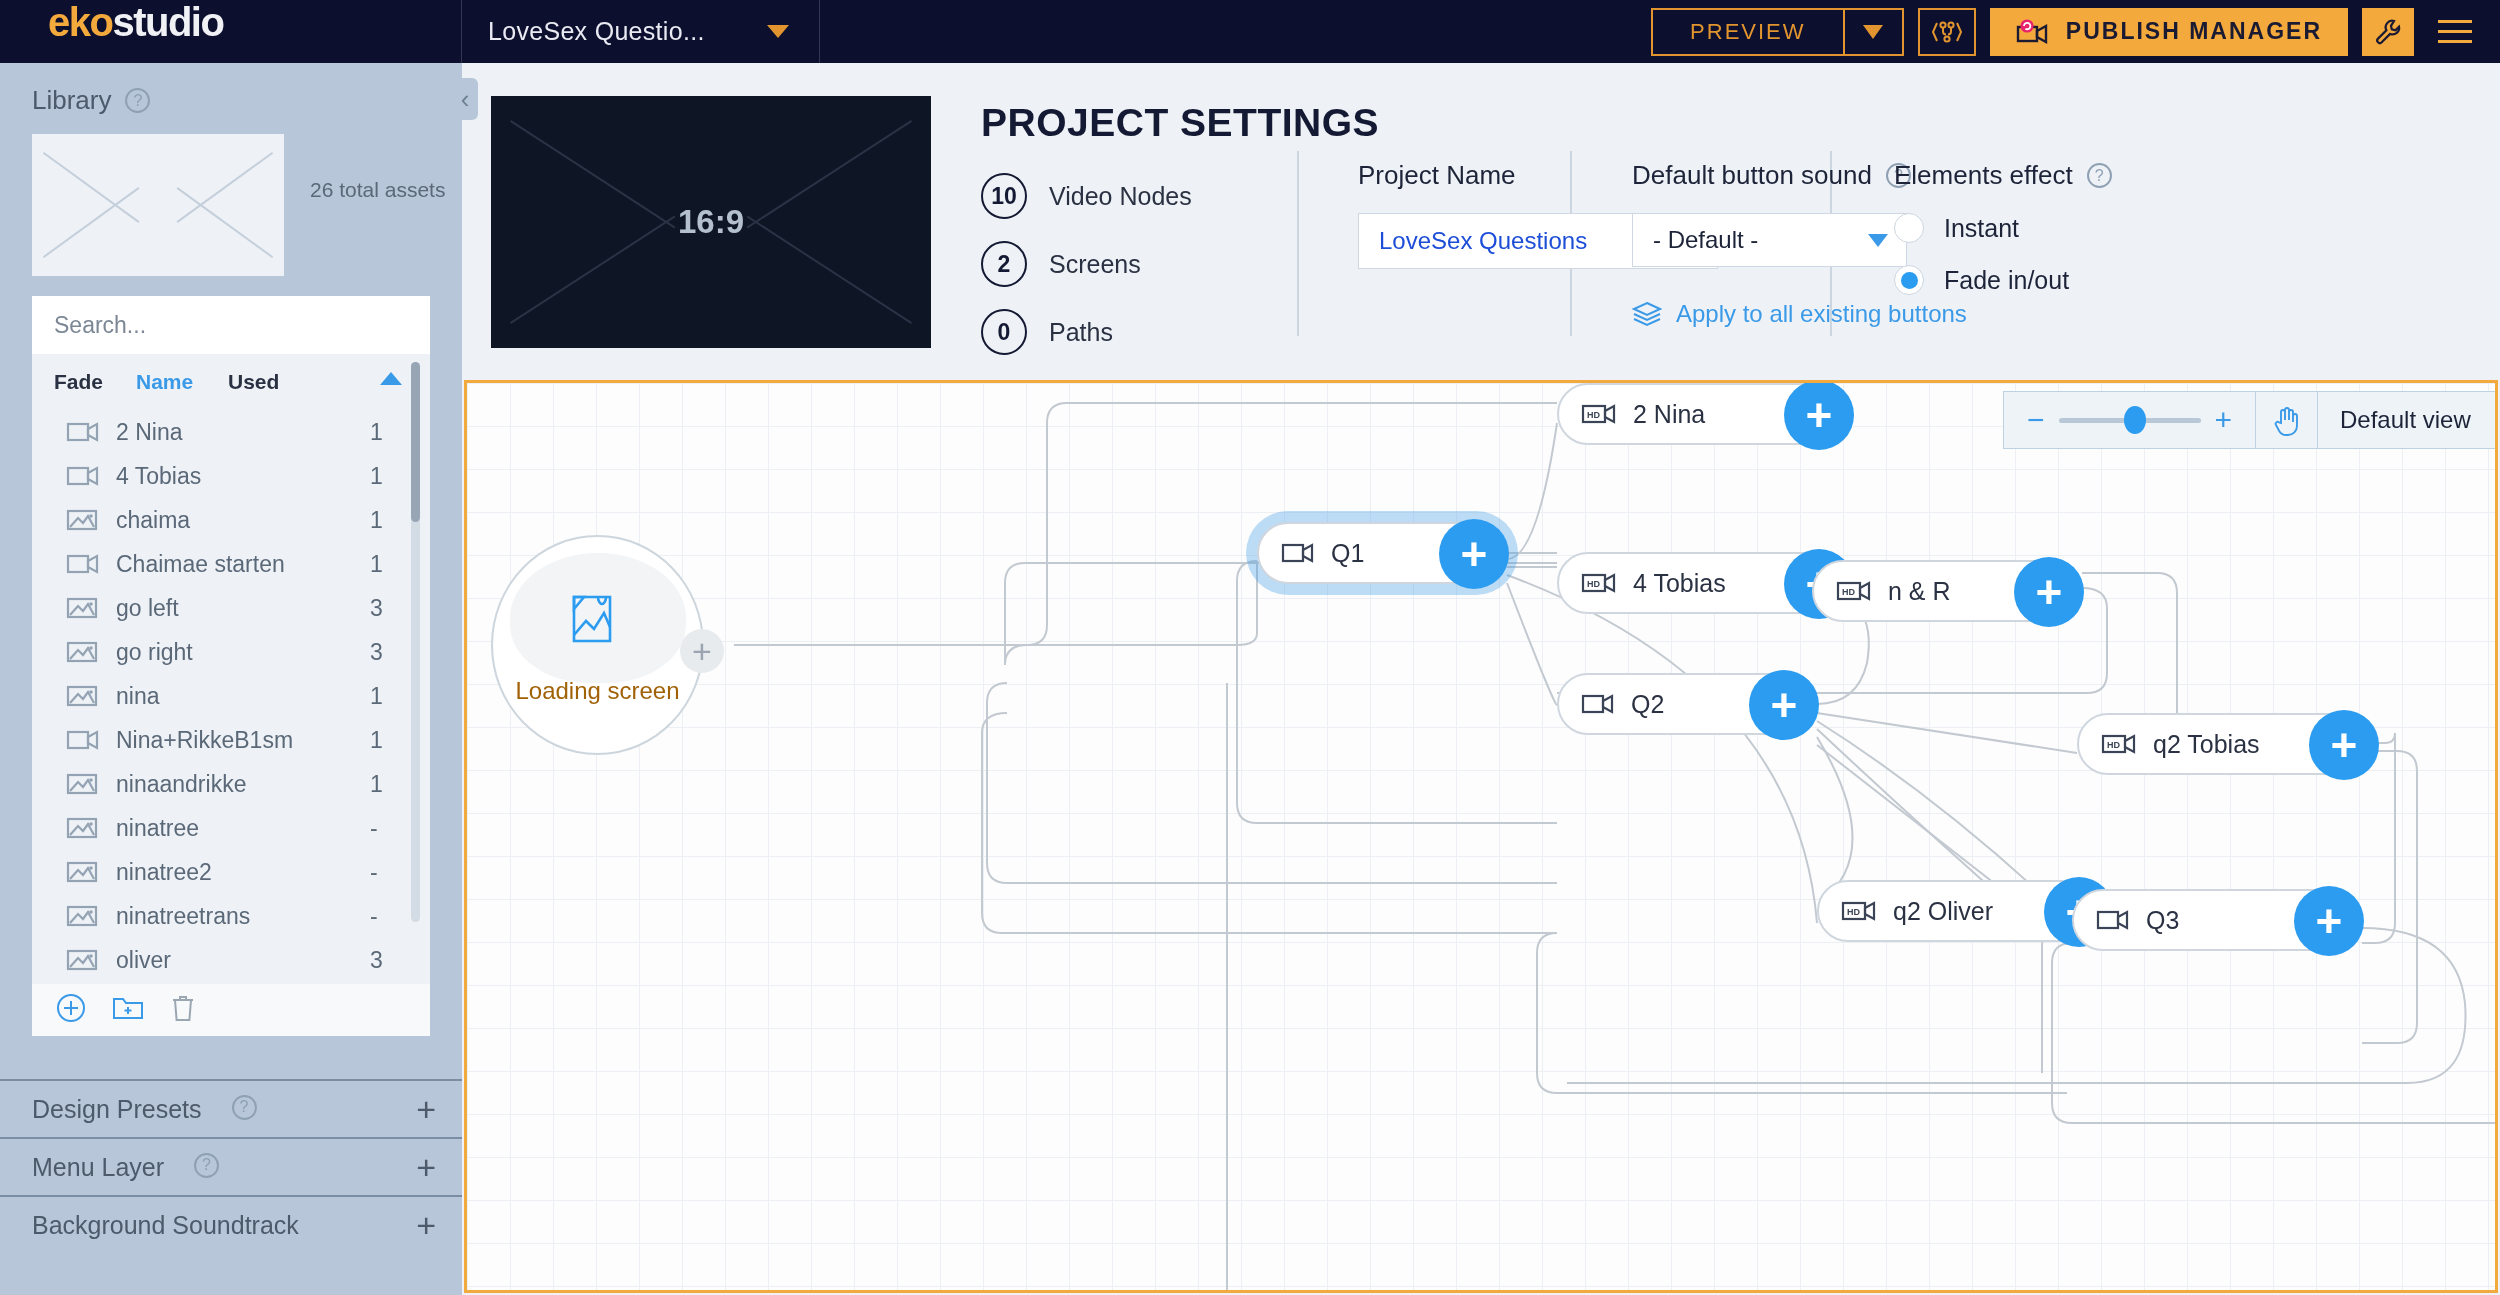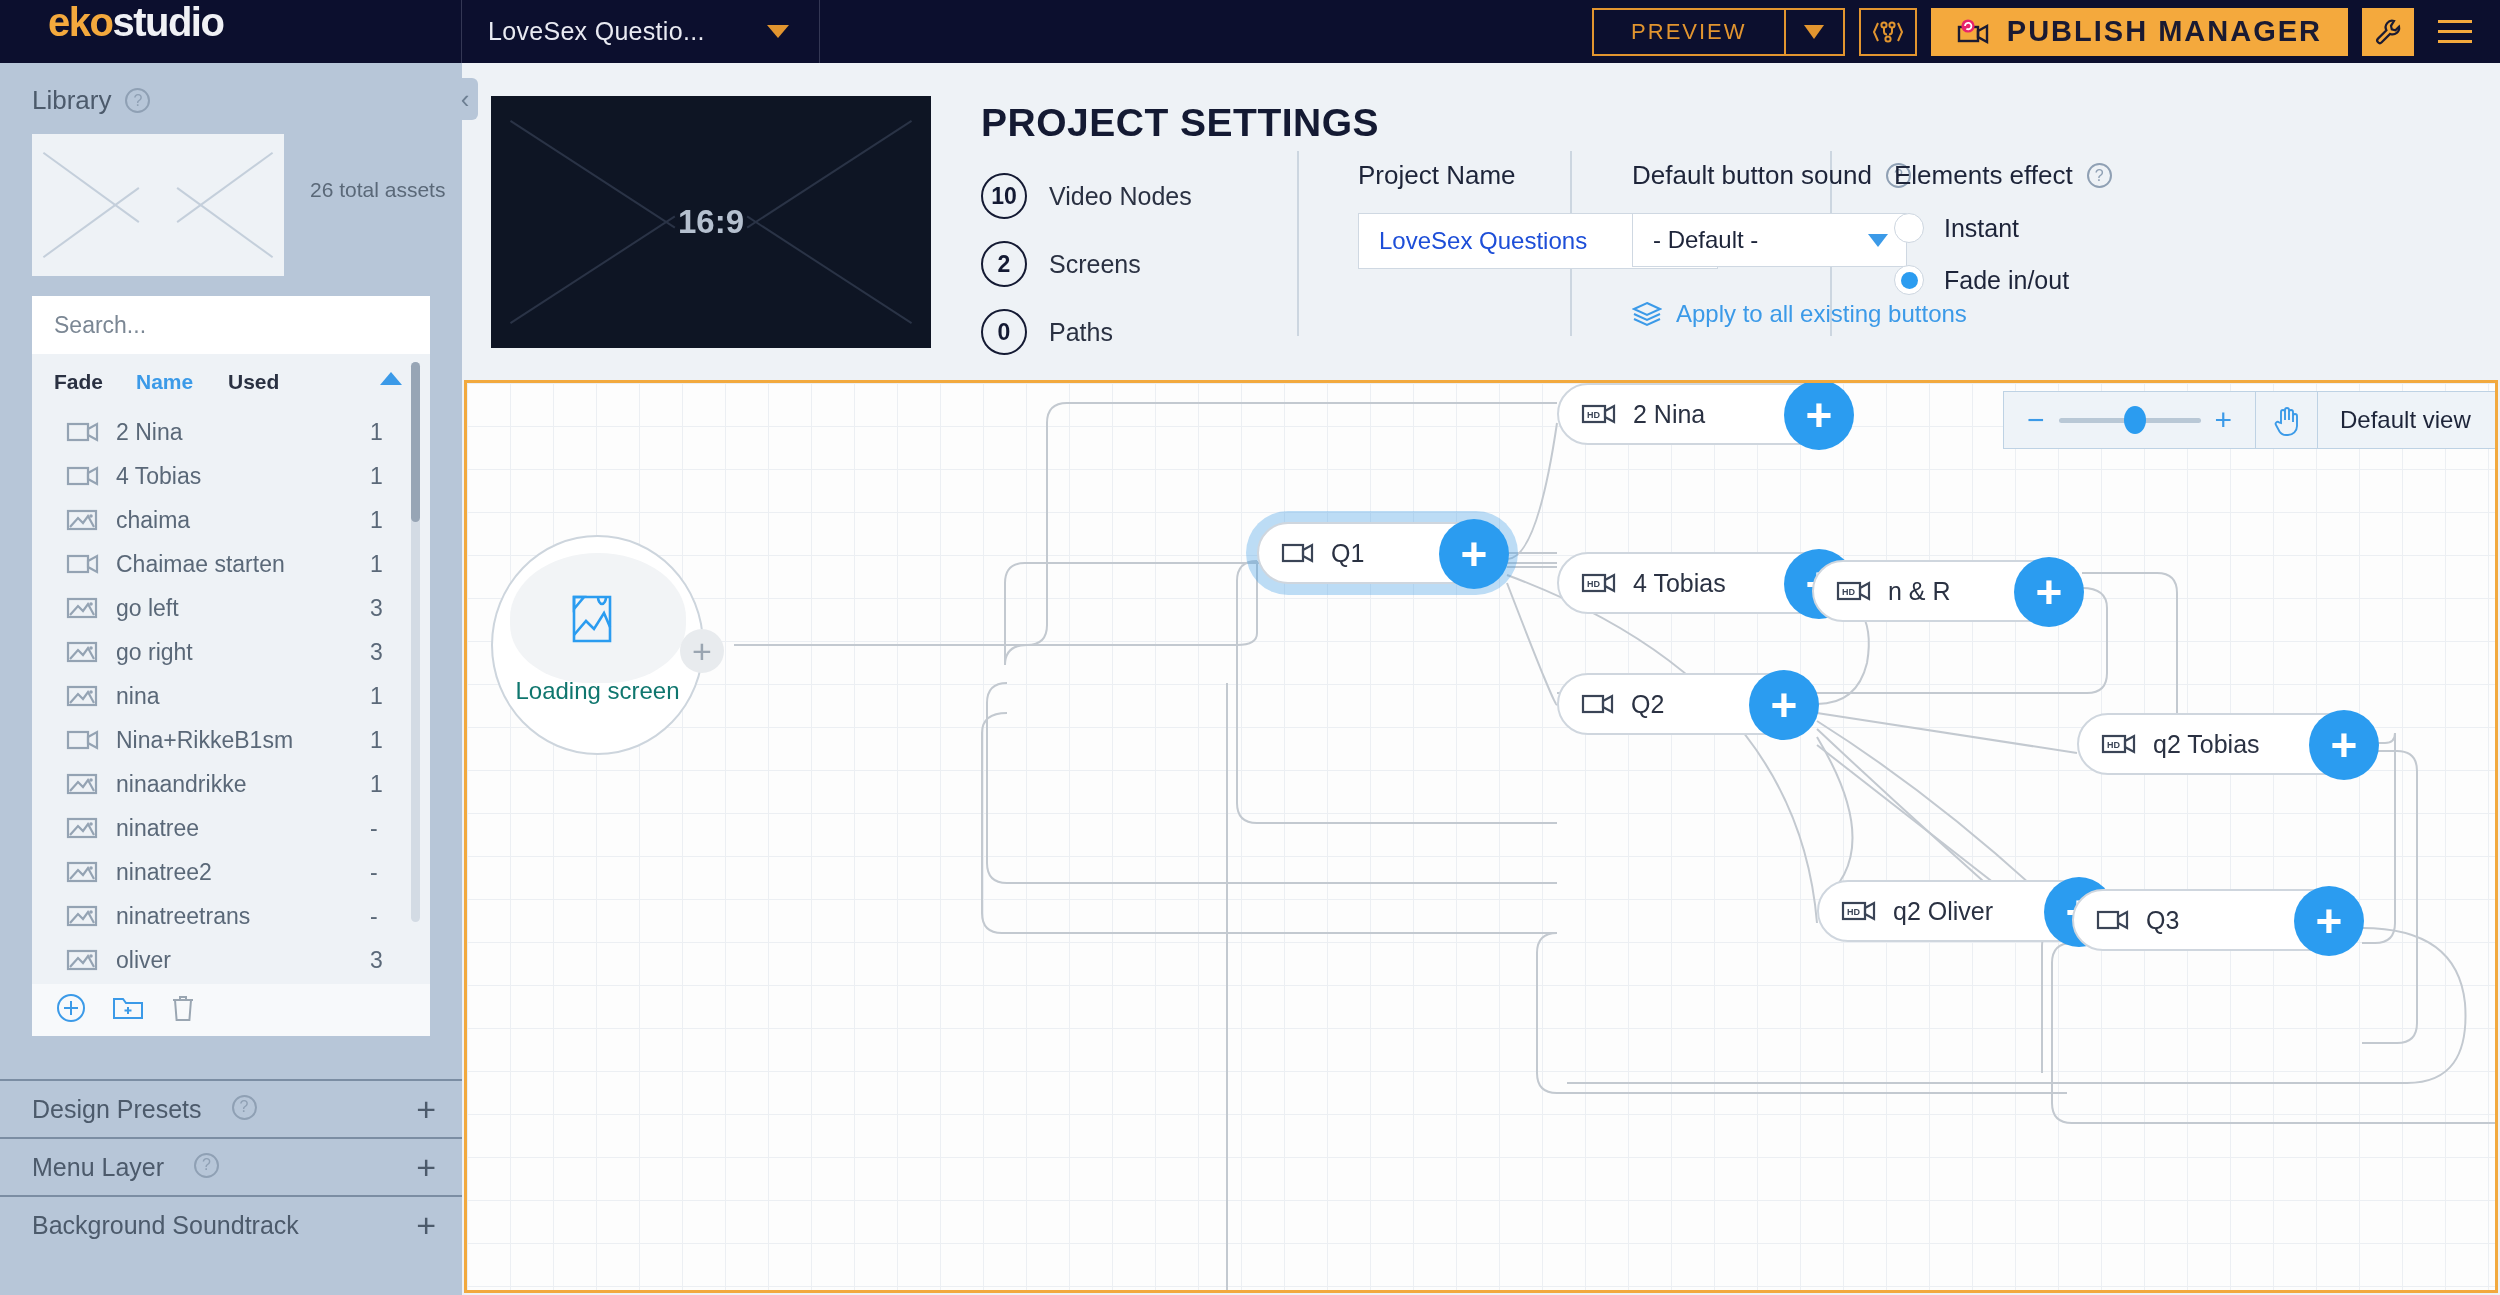--- a/index.html
+++ b/index.html
@@ -55,21 +55,21 @@
   .tri-down {
     width: 0; height: 0;
     border-left: 10px solid transparent;
     border-right: 10px solid transparent;
     border-top: 14px solid #e2952f;
   }
   .icon-sq { width: 58px; }
   .btn-solid {
     background: #f4a93d; color: #1a1a32; height: 48px;
     display: flex; align-items: center; gap: 16px;
-    padding: 0 26px; font-size: 29px; letter-spacing: 2px;
+    padding: 0 26px; font-size: 23px; letter-spacing: 2px;
     font-weight: 600; cursor: pointer;
   }
   .btn-solid-sq { width: 52px; justify-content: center; padding: 0; }
   .hamburger { display: flex; flex-direction: column; gap: 7px; cursor: pointer; margin-left: 10px; }
   .hamburger span { display: block; width: 34px; height: 3px; background: #f4a93d; }
 
   
   .sidebar {
     position: absolute; top: 63px; left: 0;
     width: 462px; height: 1232px;
@@ -246,21 +246,21 @@
     position: absolute; left: 24px; top: 152px;
     width: 213px; height: 220px;
     background: #fff; border: 2px solid #cdd5dd; border-radius: 50%;
     display: flex; flex-direction: column; align-items: center; justify-content: center;
     cursor: pointer; z-index: 4;
   }
   .loading-inner {
     position: absolute; top: 16px; width: 176px; height: 130px;
     background: #f2f4f6; border-radius: 50% 50% 45% 45%;
   }
-  .loading-lbl { position: absolute; bottom: 48px; font-size: 24px; color: #0f766e; }
+  .loading-lbl { position: absolute; bottom: 48px; font-size: 24px; color: #a16207; }
   .loading-plus {
     position: absolute; right: -22px; top: 92px;
     width: 44px; height: 44px; border-radius: 50%; background: #e8ebee;
     display: flex; align-items: center; justify-content: center;
     color: #9aa5b1; font-size: 34px; cursor: pointer; z-index: 5;
   }
 
   
   .ctoolbar {
     position: absolute; left: 1536px; top: 8px;

